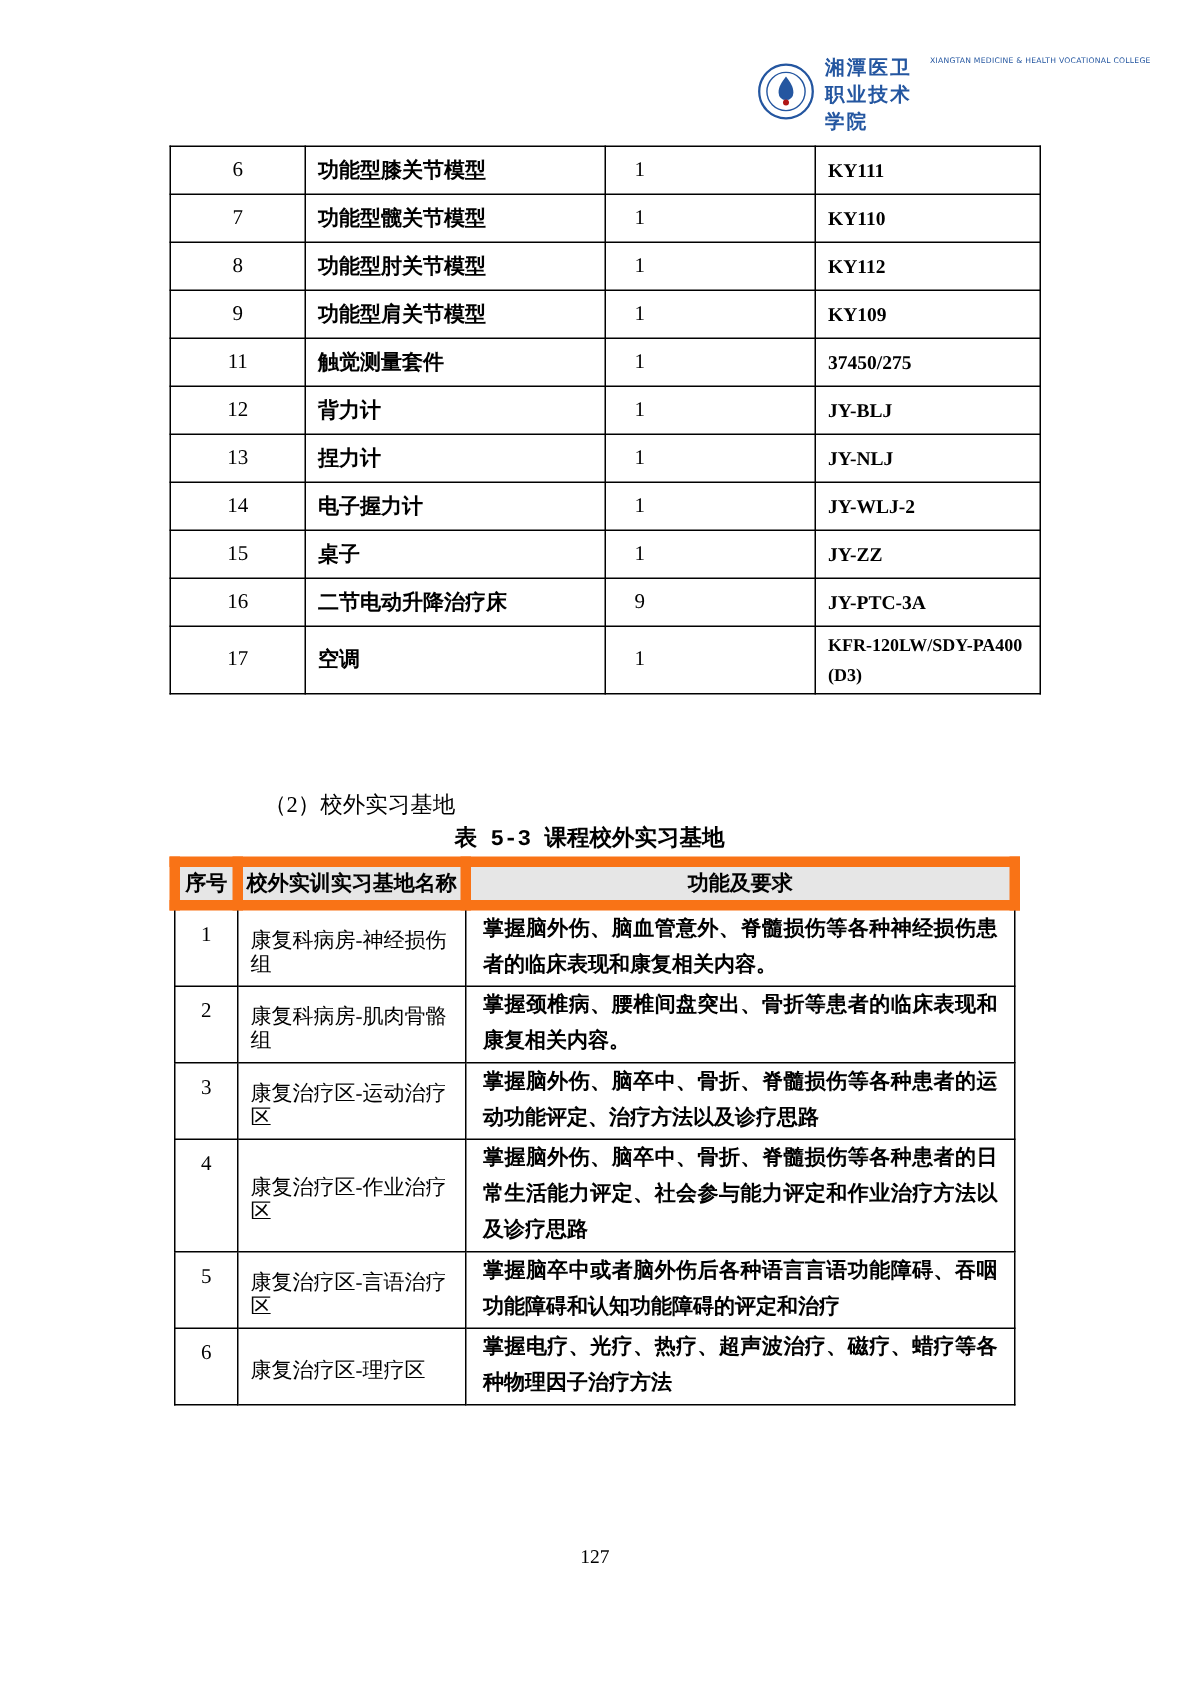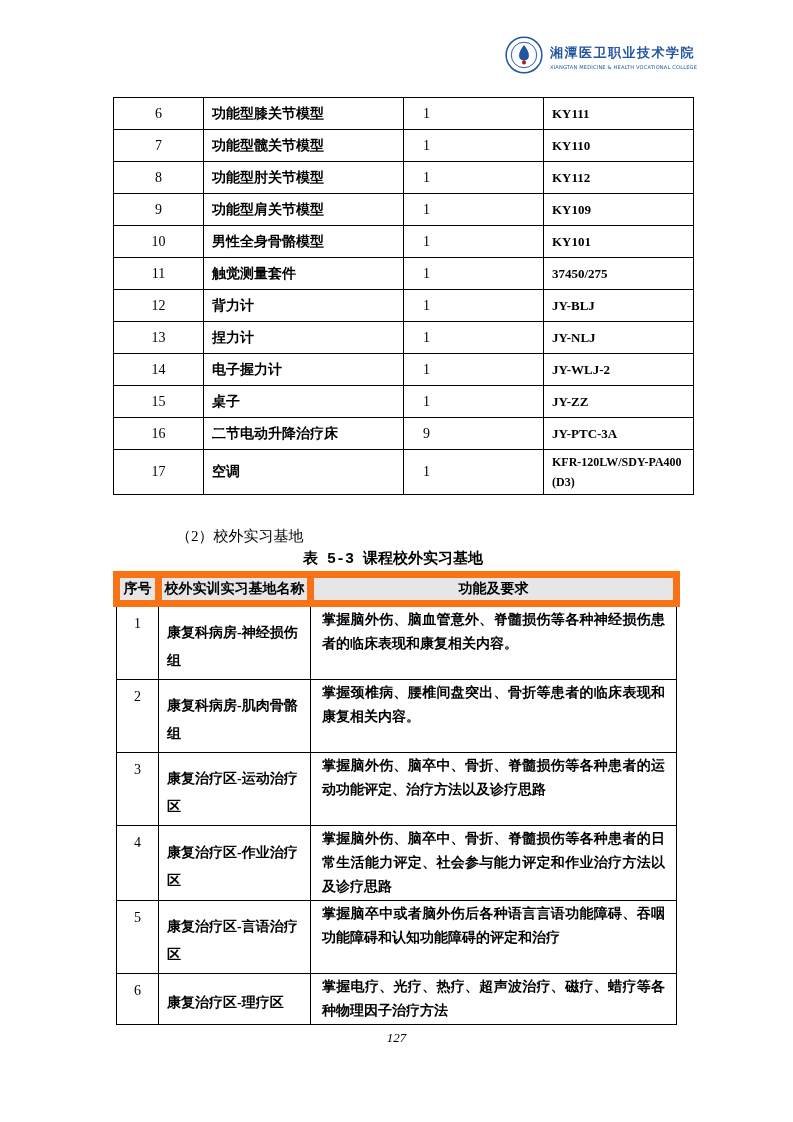--- a/index.html
+++ b/index.html
@@ -8,21 +8,21 @@
     position: relative;
     width: 793px; height: 1122px;
     background: #ffffff;
     font-family: "Liberation Serif", "DejaVu Serif", serif;
     color: #000;
     overflow: hidden;
   }
 
   
   .logo { position: absolute; top: 36px; left: 505px; display: flex; align-items: center; gap: 7px; }
-  .logo-text { display: flex; flex-direction: column; }
+  .logo-text { display: flex; flex-direction: row; }
   .logo-zh {
     color: #2456a0; font-weight: bold; font-size: 13px; letter-spacing: 1.5px;
     font-family: "DejaVu Sans", "Liberation Sans", sans-serif;
   }
   .logo-en {
     color: #2456a0; font-size: 6px; letter-spacing: 0.2px; margin-top: 2px;
     font-family: "DejaVu Sans", "Liberation Sans", sans-serif;
     transform: scale(0.85); transform-origin: left top; white-space: nowrap;
   }
 
@@ -55,25 +55,25 @@
   .base {
     position: absolute; top: 571px; left: 113px;
     width: 560px; border-collapse: collapse; table-layout: fixed;
   }
   .base th {
     border: 7px solid #f97316; background: #e6e6e6;
     font-size: 14px; font-weight: bold; height: 27px; text-align: center; padding: 2px;
   }
   .base td { border: 1px solid #000; font-size: 14px; vertical-align: top; }
   .base td.b-no   { text-align: center; padding-top: 9px; }
-  .base td.b-name { font-weight: bold; vertical-align: middle; padding: 12px 5px 4px 8px; line-height: 28px; }
+  .base td.b-name { font-weight: normal; vertical-align: middle; padding: 12px 5px 4px 8px; line-height: 16px; }
   .base td.b-desc { padding: 1px 11px; line-height: 24px; text-align: justify; font-weight: bold; }
 
   
-  .footer { position: absolute; top: 1030px; left: 0; width: 100%; text-align: center; font-size: 13px; font-style: italic; }
+  .footer { position: absolute; top: 1030px; left: 0; width: 100%; text-align: center; font-size: 13px; }
 </style>
 </head>
 <body>
 
 <div class="page">
 
   <div class="logo">
     <span>
       <svg width="38" height="38" viewBox="0 0 40 40">
         <circle cx="20" cy="20" r="18.8" fill="#ffffff" stroke="#2456a0" stroke-width="1.6"></circle>
@@ -114,26 +114,20 @@
         <td class="c-qty">1</td>
         <td class="c-model">KY112</td>
       </tr>
       <tr>
         <td class="c-no">9</td>
         <td class="c-name">功能型肩关节模型</td>
         <td class="c-qty">1</td>
         <td class="c-model">KY109</td>
       </tr>
       <tr>
-        <td class="c-no">10</td>
-        <td class="c-name">男性全身骨骼模型</td>
-        <td class="c-qty">1</td>
-        <td class="c-model">KY101</td>
-      </tr>
-      <tr>
         <td class="c-no">11</td>
         <td class="c-name">触觉测量套件</td>
         <td class="c-qty">1</td>
         <td class="c-model">37450/275</td>
       </tr>
       <tr>
         <td class="c-no">12</td>
         <td class="c-name">背力计</td>
         <td class="c-qty">1</td>
         <td class="c-model">JY-BLJ</td>

